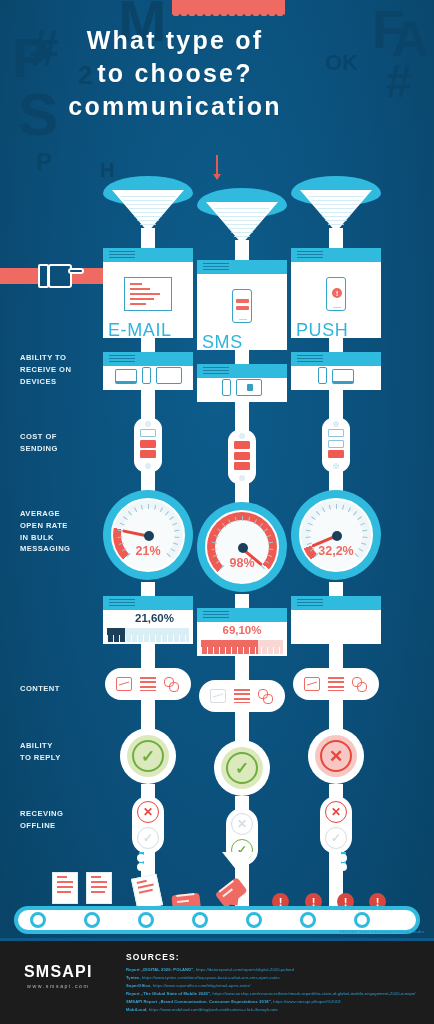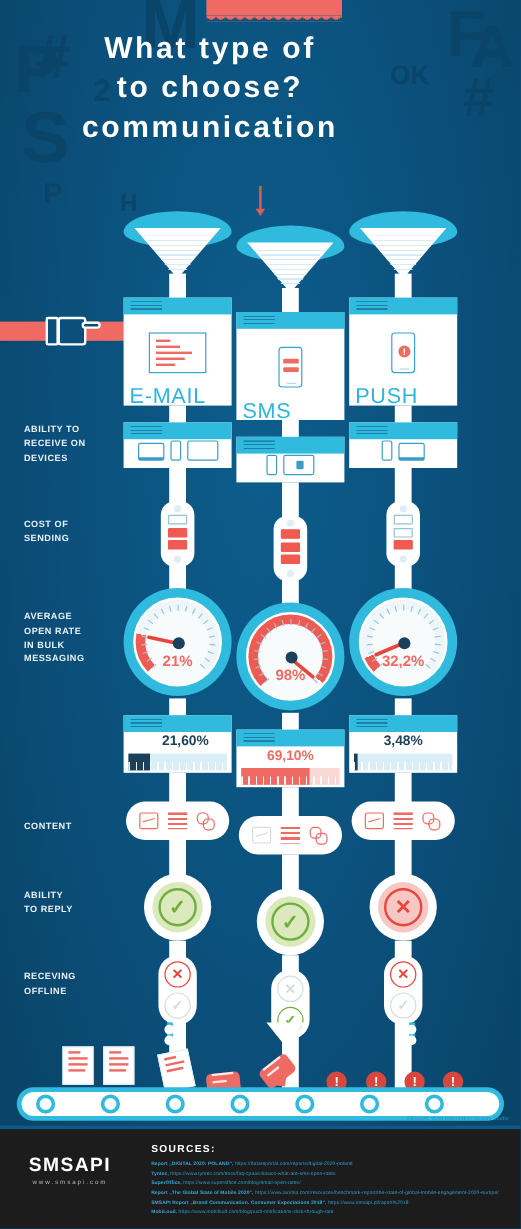--- a/index.html
+++ b/index.html
@@ -656,27 +656,20 @@
             <i style="transform: rotate(468deg);"></i>
             <i style="transform: rotate(481.5deg);"></i>
             <i style="transform: rotate(495deg);"></i>
           </div>
           <div class="needle" style="transform: rotate(157.14deg);"></div>
           <div class="needle-hub"></div>
           <div class="gauge-val">32,2%</div>
         </div>
         <div class="card readcard">
           <div class="hdr"></div>
-          <div class="body" style="padding: 0px;">
-            <div class="val" style="color: rgb(28, 63, 90);">3,48%</div>
-            <div class="ruler">
-              <div class="fill" style="width: 4%; background: rgb(28, 63, 90);"></div>
-              <div class="ticks"></div>
-            </div>
-          </div>
         </div>
         <div class="contentpill">
           <div class="cap"></div>
           <div class="ci img"></div>
           <div class="ci txt"></div>
           <div class="ci lnk"></div>
         </div>
         <div class="replywrap">
           <div class="cap"></div>
           <div class="discc no"></div>

